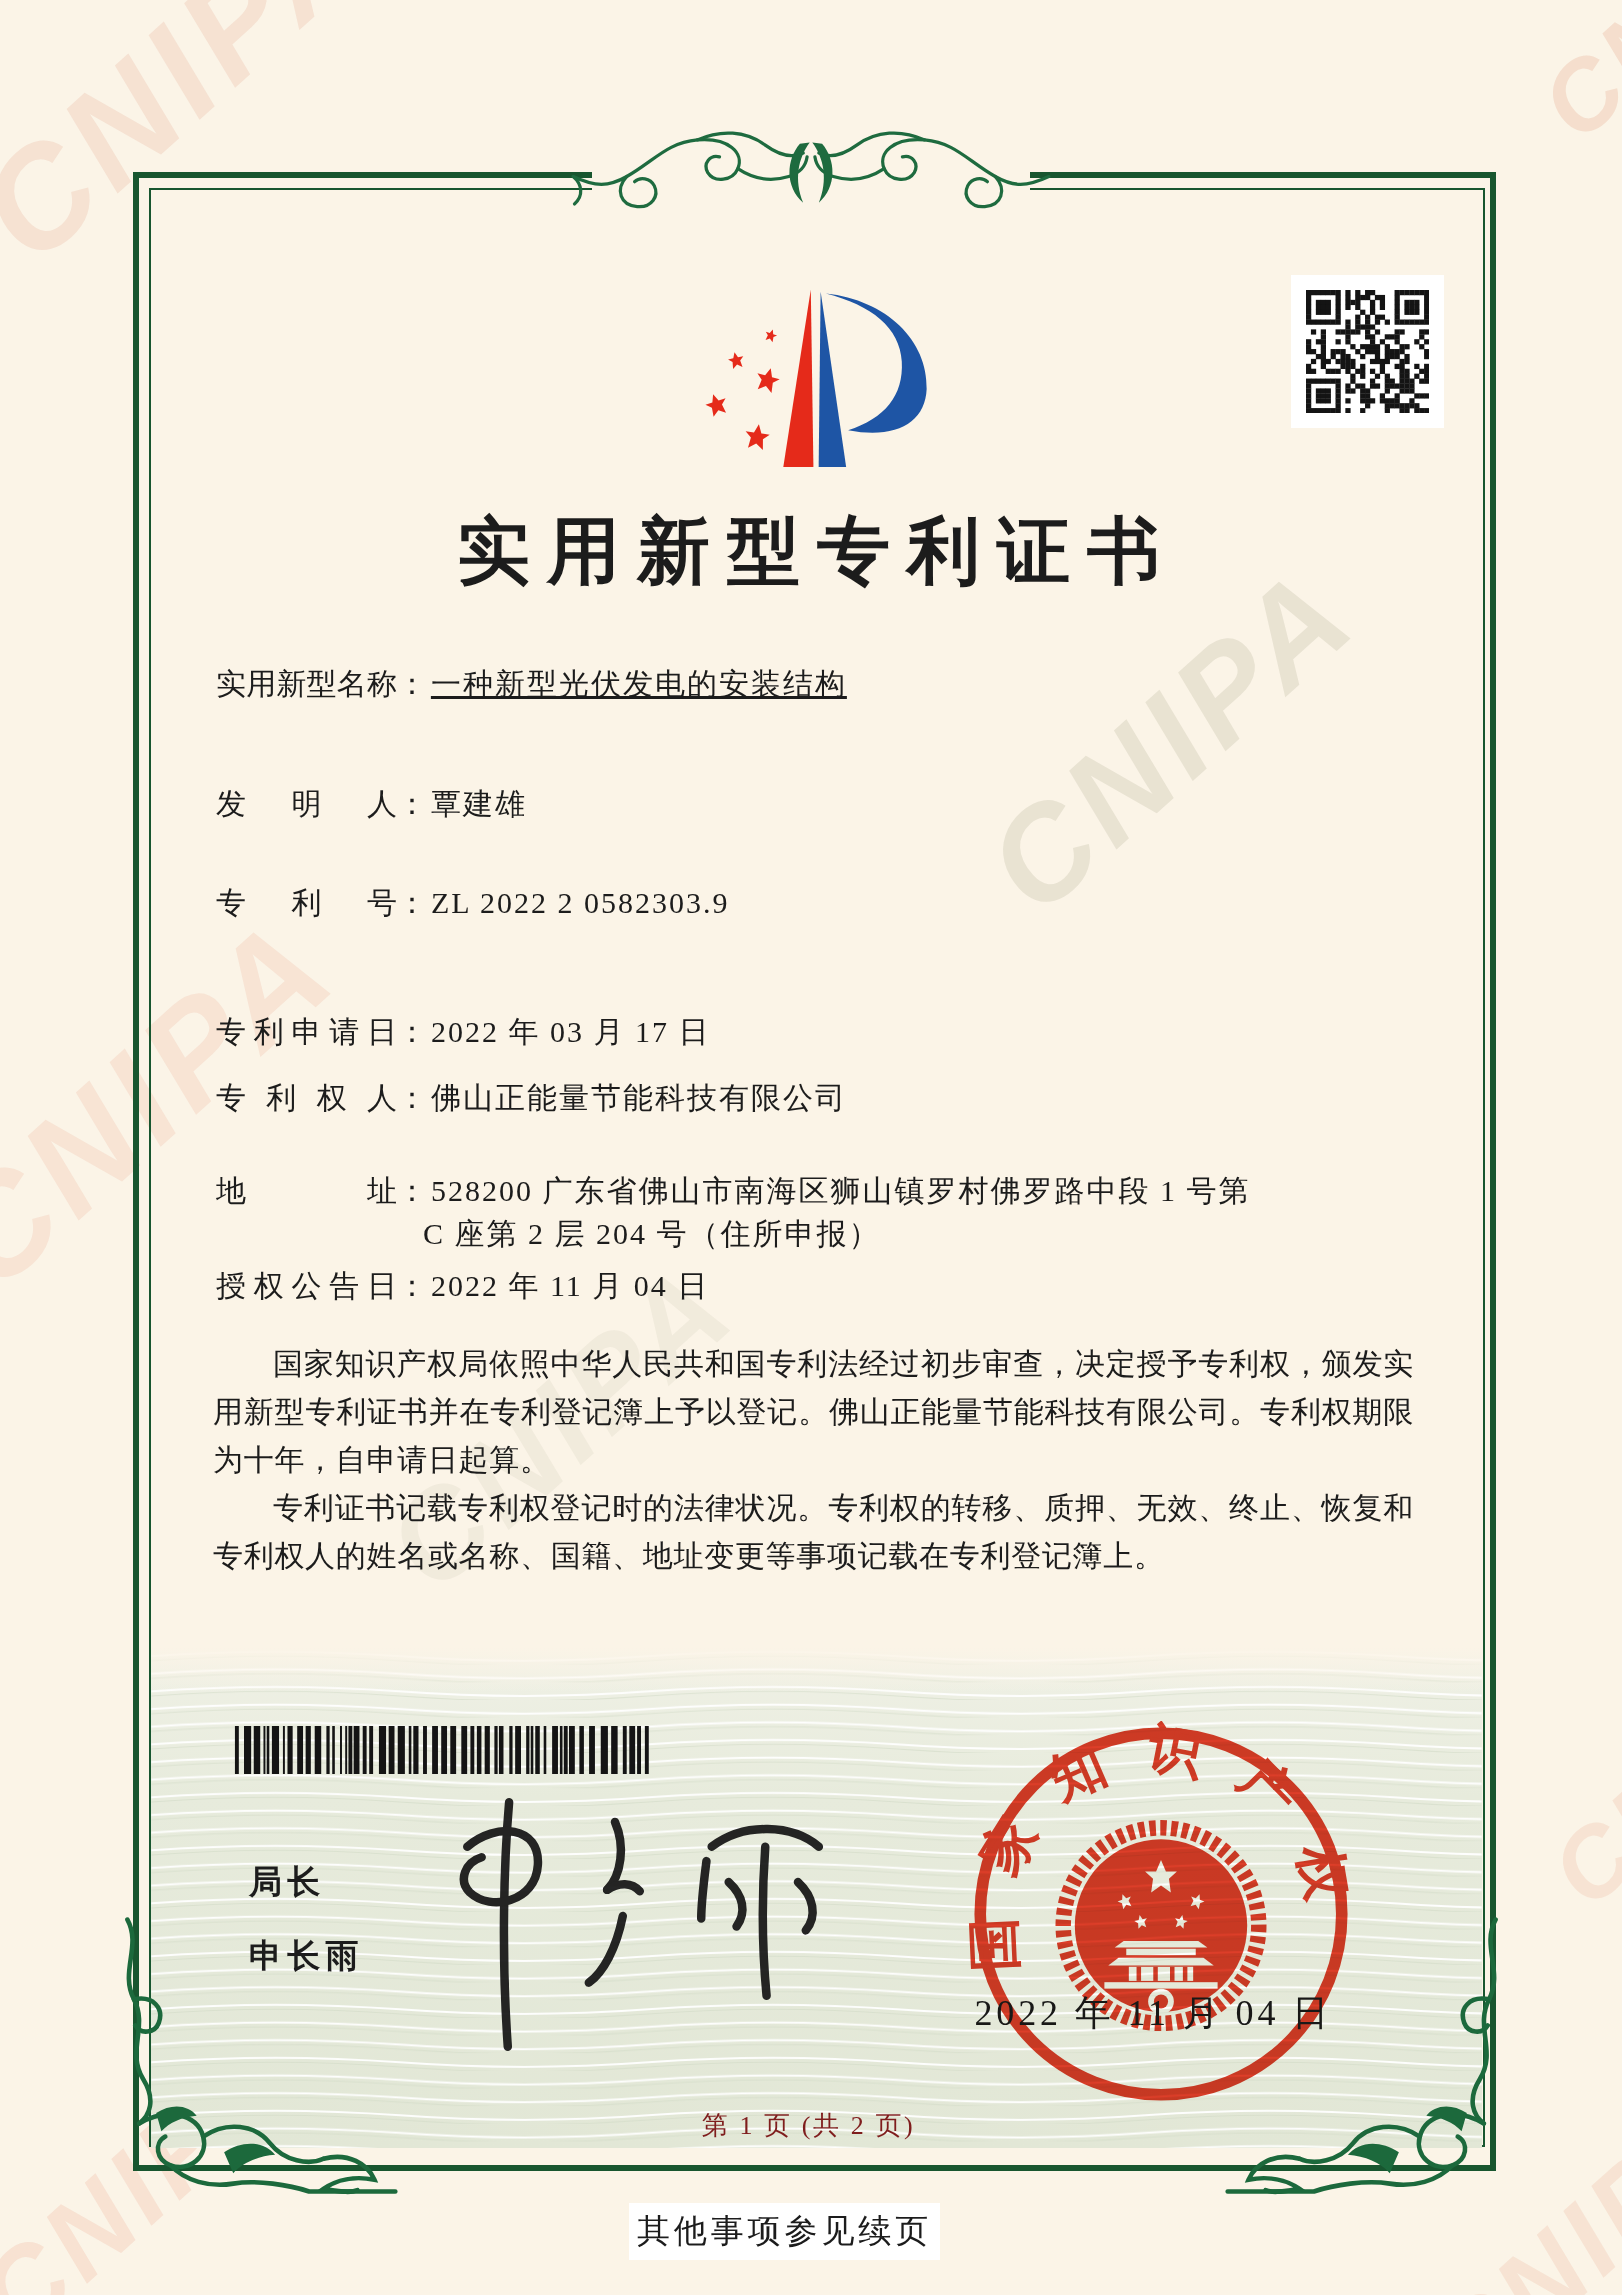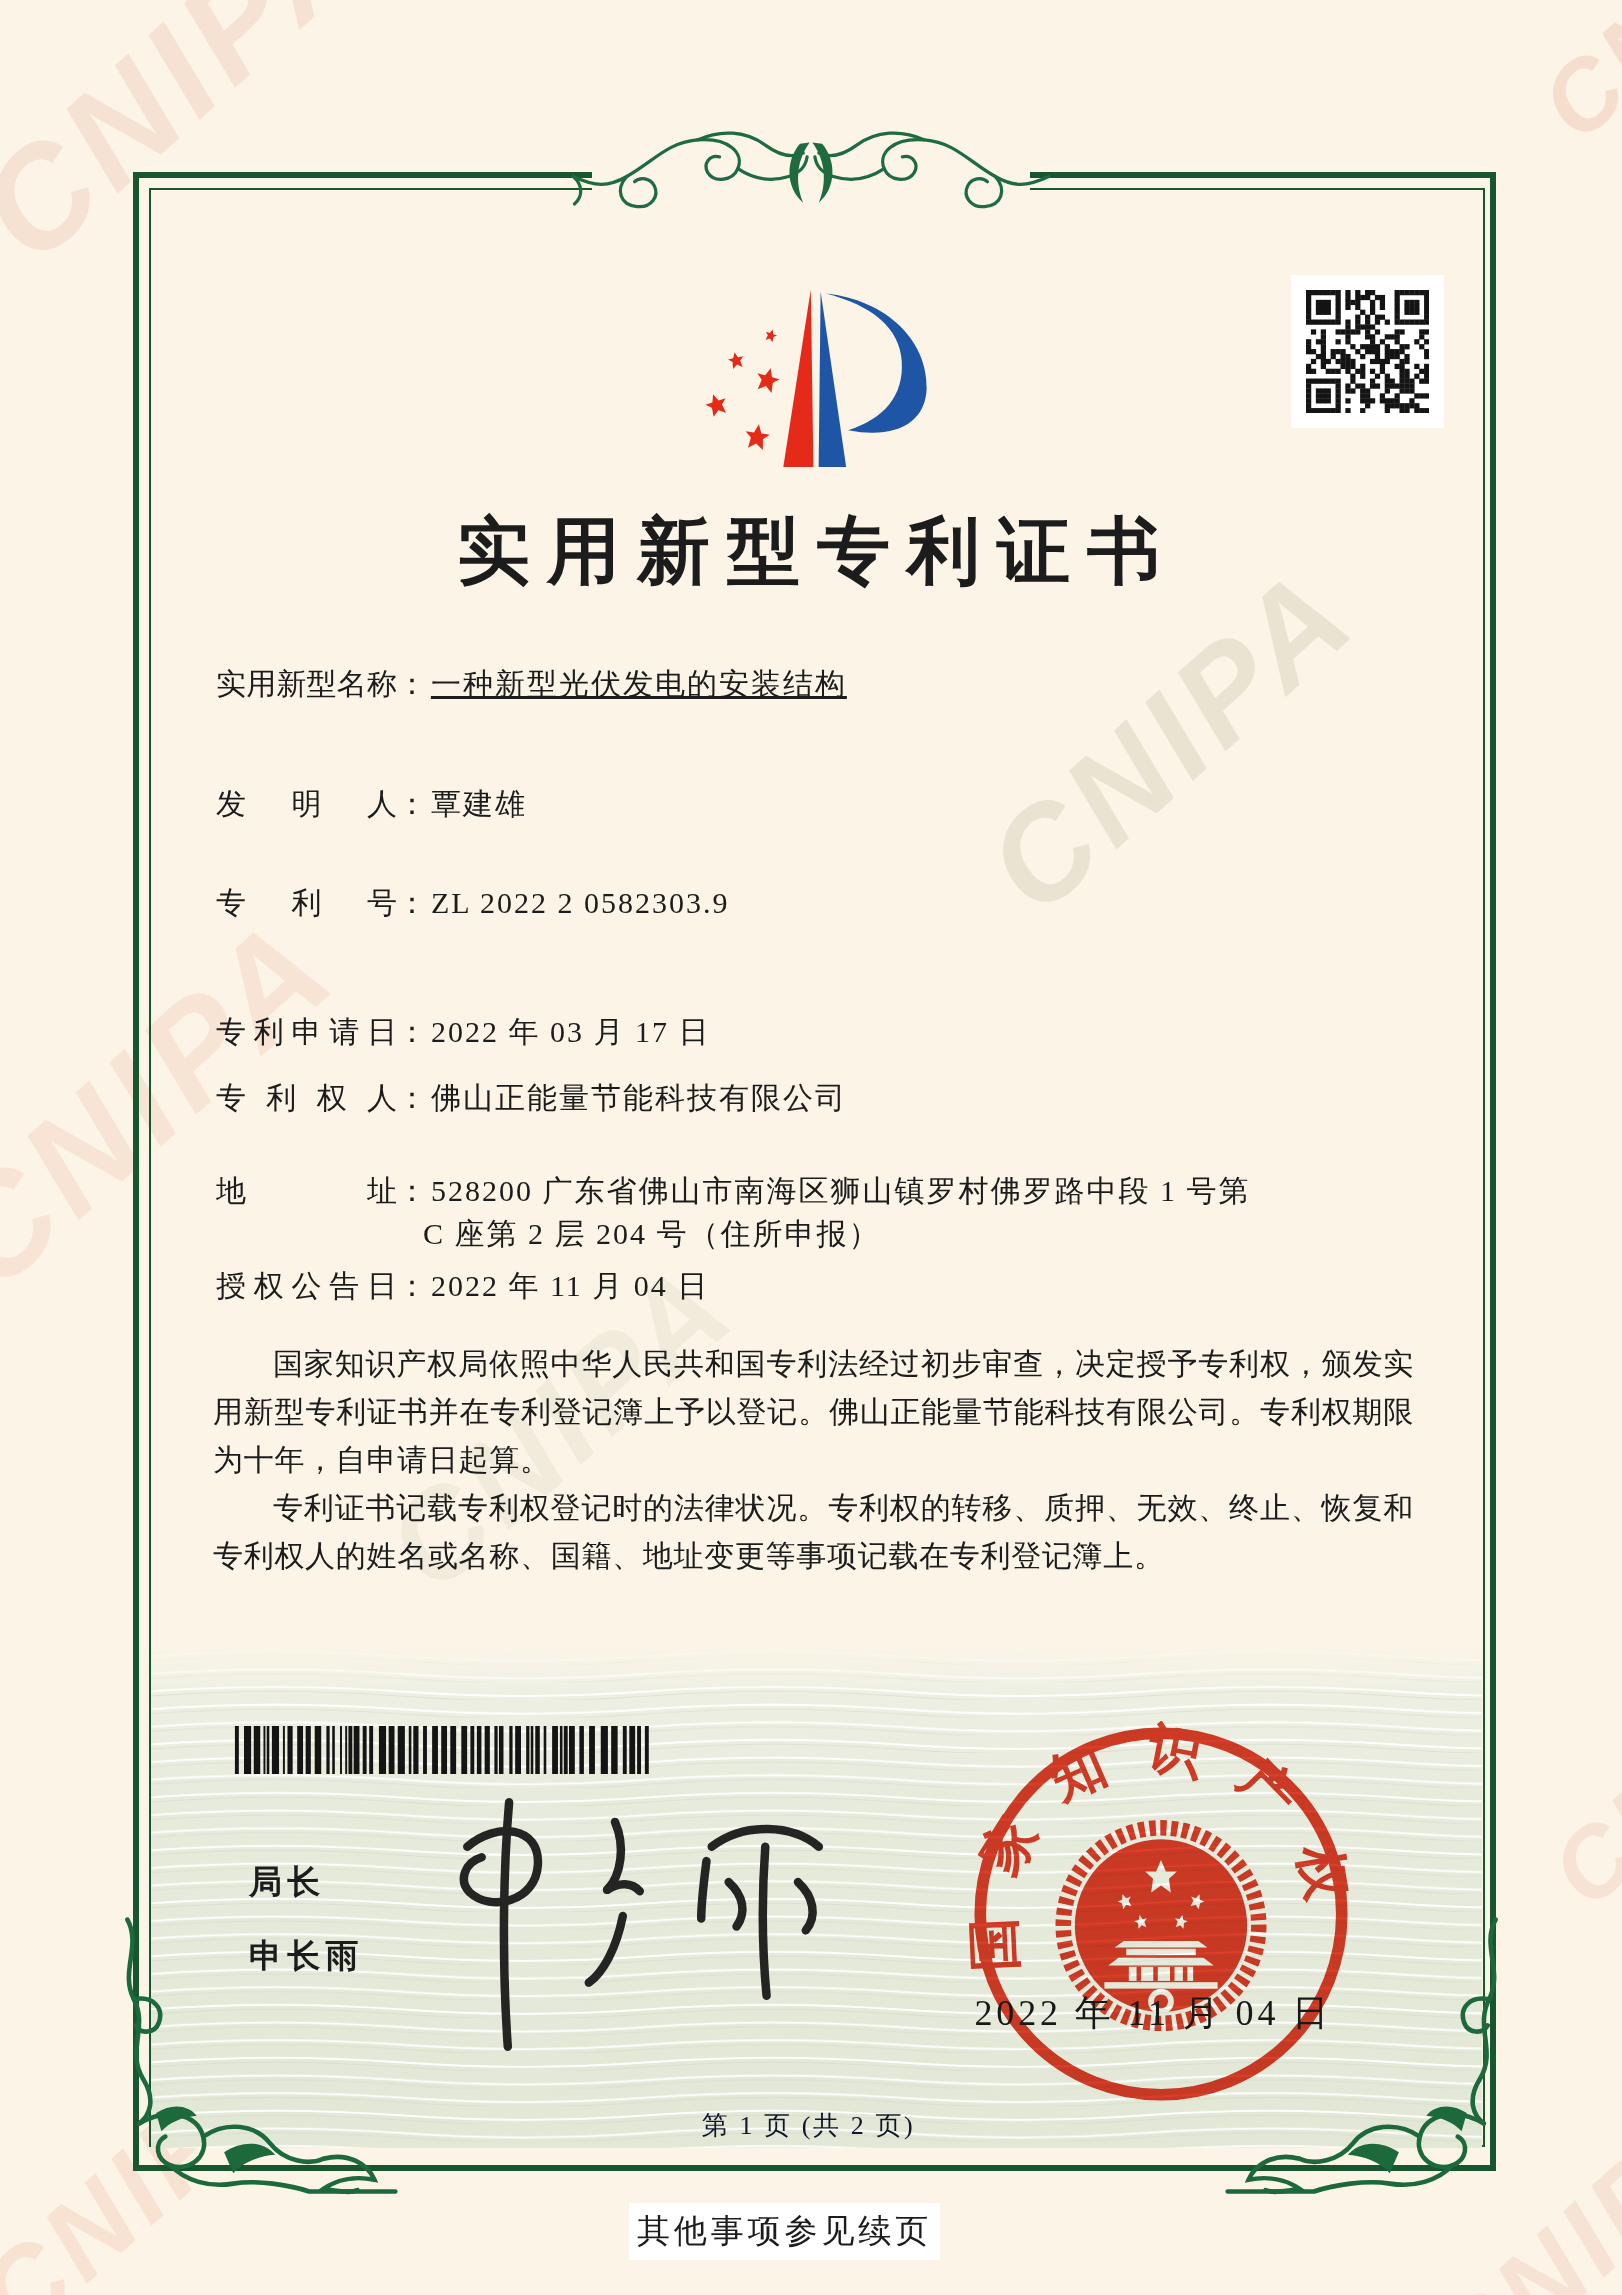--- a/index.html
+++ b/index.html
@@ -102,21 +102,21 @@
     font-family:"Liberation Sans","DejaVu Sans",sans-serif;
     font-size:33px;font-weight:600;letter-spacing:5.2px;
   }
   .issuer-title{top:1860px;}
   .issuer-name{top:1934px;}
   .signature{position:absolute;left:399px;top:1784px;width:445px;height:281px;z-index:4;}
   .seal{position:absolute;left:968px;top:1721px;width:386px;height:386px;z-index:4;
         mix-blend-mode:multiply;opacity:.96;}
   .page-info{
     position:absolute;left:133px;top:2108px;width:1351px;z-index:3;
-    text-align:center;font-size:26px;letter-spacing:2.6px;color:#0f172a;
+    text-align:center;font-size:26px;letter-spacing:2.6px;color:#7f1d1d;
   }
   .continuation-box{
     position:absolute;left:629px;top:2203px;width:311px;height:57px;
     background:#ffffff;z-index:2;
     display:flex;align-items:center;justify-content:center;
   }
   .continuation-note{font-size:33px;letter-spacing:3.9px;}
 </style>
 </head>
 <body>

